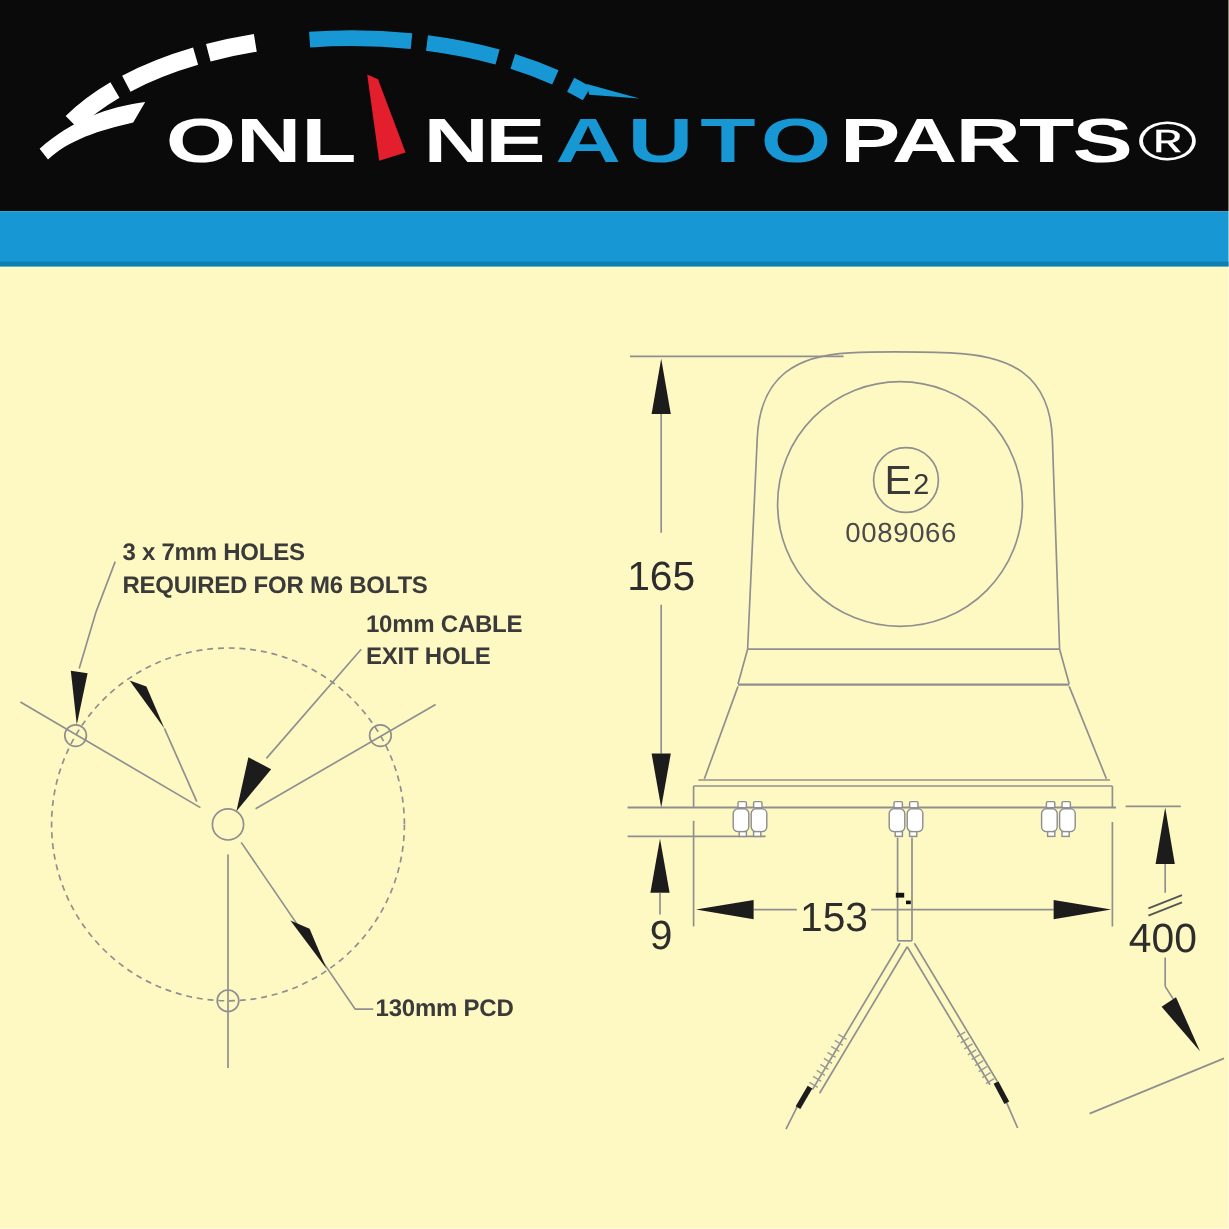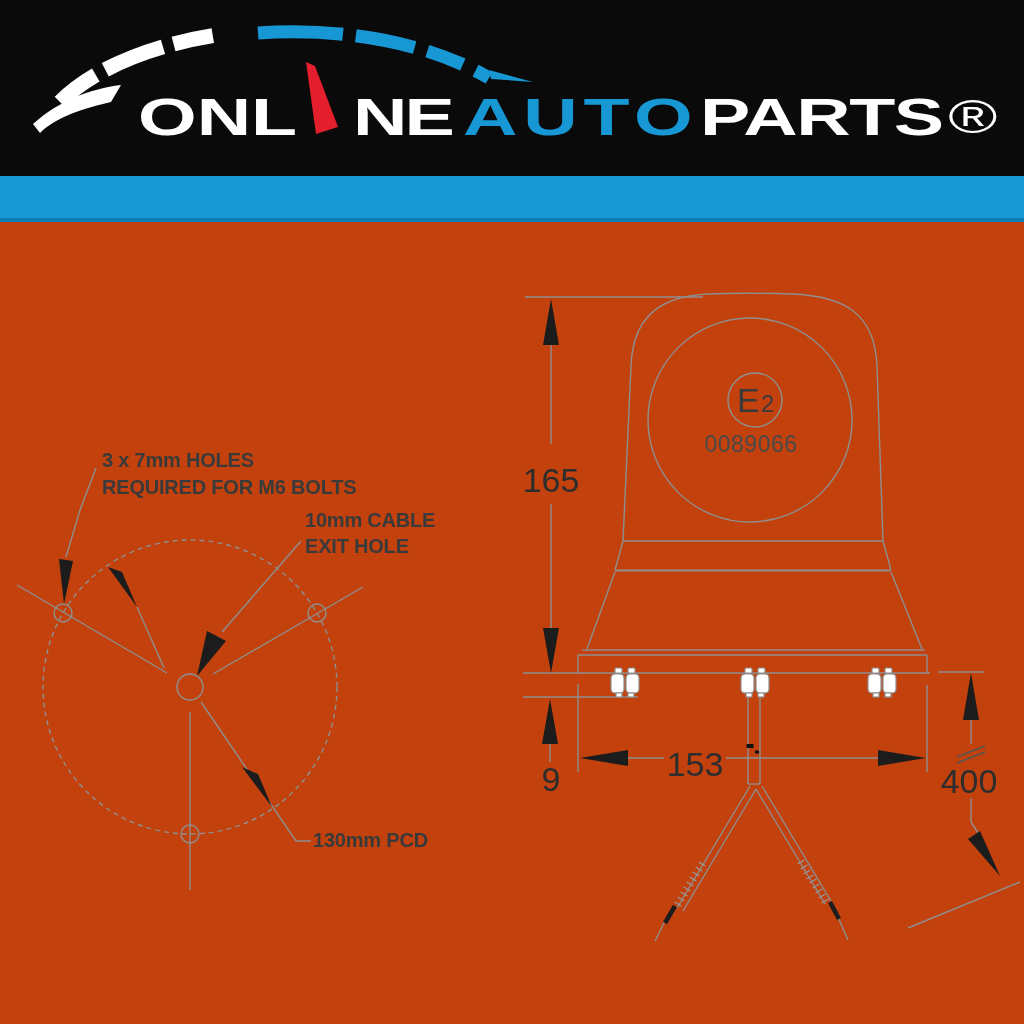--- a/index.html
+++ b/index.html
@@ -1,16 +1,16 @@
 <!DOCTYPE html>
 <html><head>
 <meta charset="utf-8">
 <style>
   html,body{margin:0;padding:0;background:#ffffff;}
-  .stage{position:relative;width:1024px;height:1024px;background:#c2410c;overflow:hidden;
+  .stage{position:relative;width:1024px;height:1024px;background:#fef9c3;overflow:hidden;
          font-family:"Liberation Sans",sans-serif;}
   .banner{position:absolute;left:0;top:0;width:1024px;height:176px;background:#0a0a0b;}
   .accent-bar{position:absolute;left:0;top:176px;width:1024px;height:42px;background:#1798d4;
               border-bottom:4px solid #0f7eb2;}
   .logo-svg{position:absolute;left:0;top:0;}
   .drawing-svg{position:absolute;left:0;top:222px;}
   svg text{font-family:"Liberation Sans",sans-serif;}
   .dim-text{fill:#2d2d2d;font-size:34px;}
   .label-text{fill:#3a3a3a;font-size:20px;font-weight:600;letter-spacing:-0.2px;}
   .thin{stroke:#8f8f8f;stroke-width:1.4;fill:none;}

